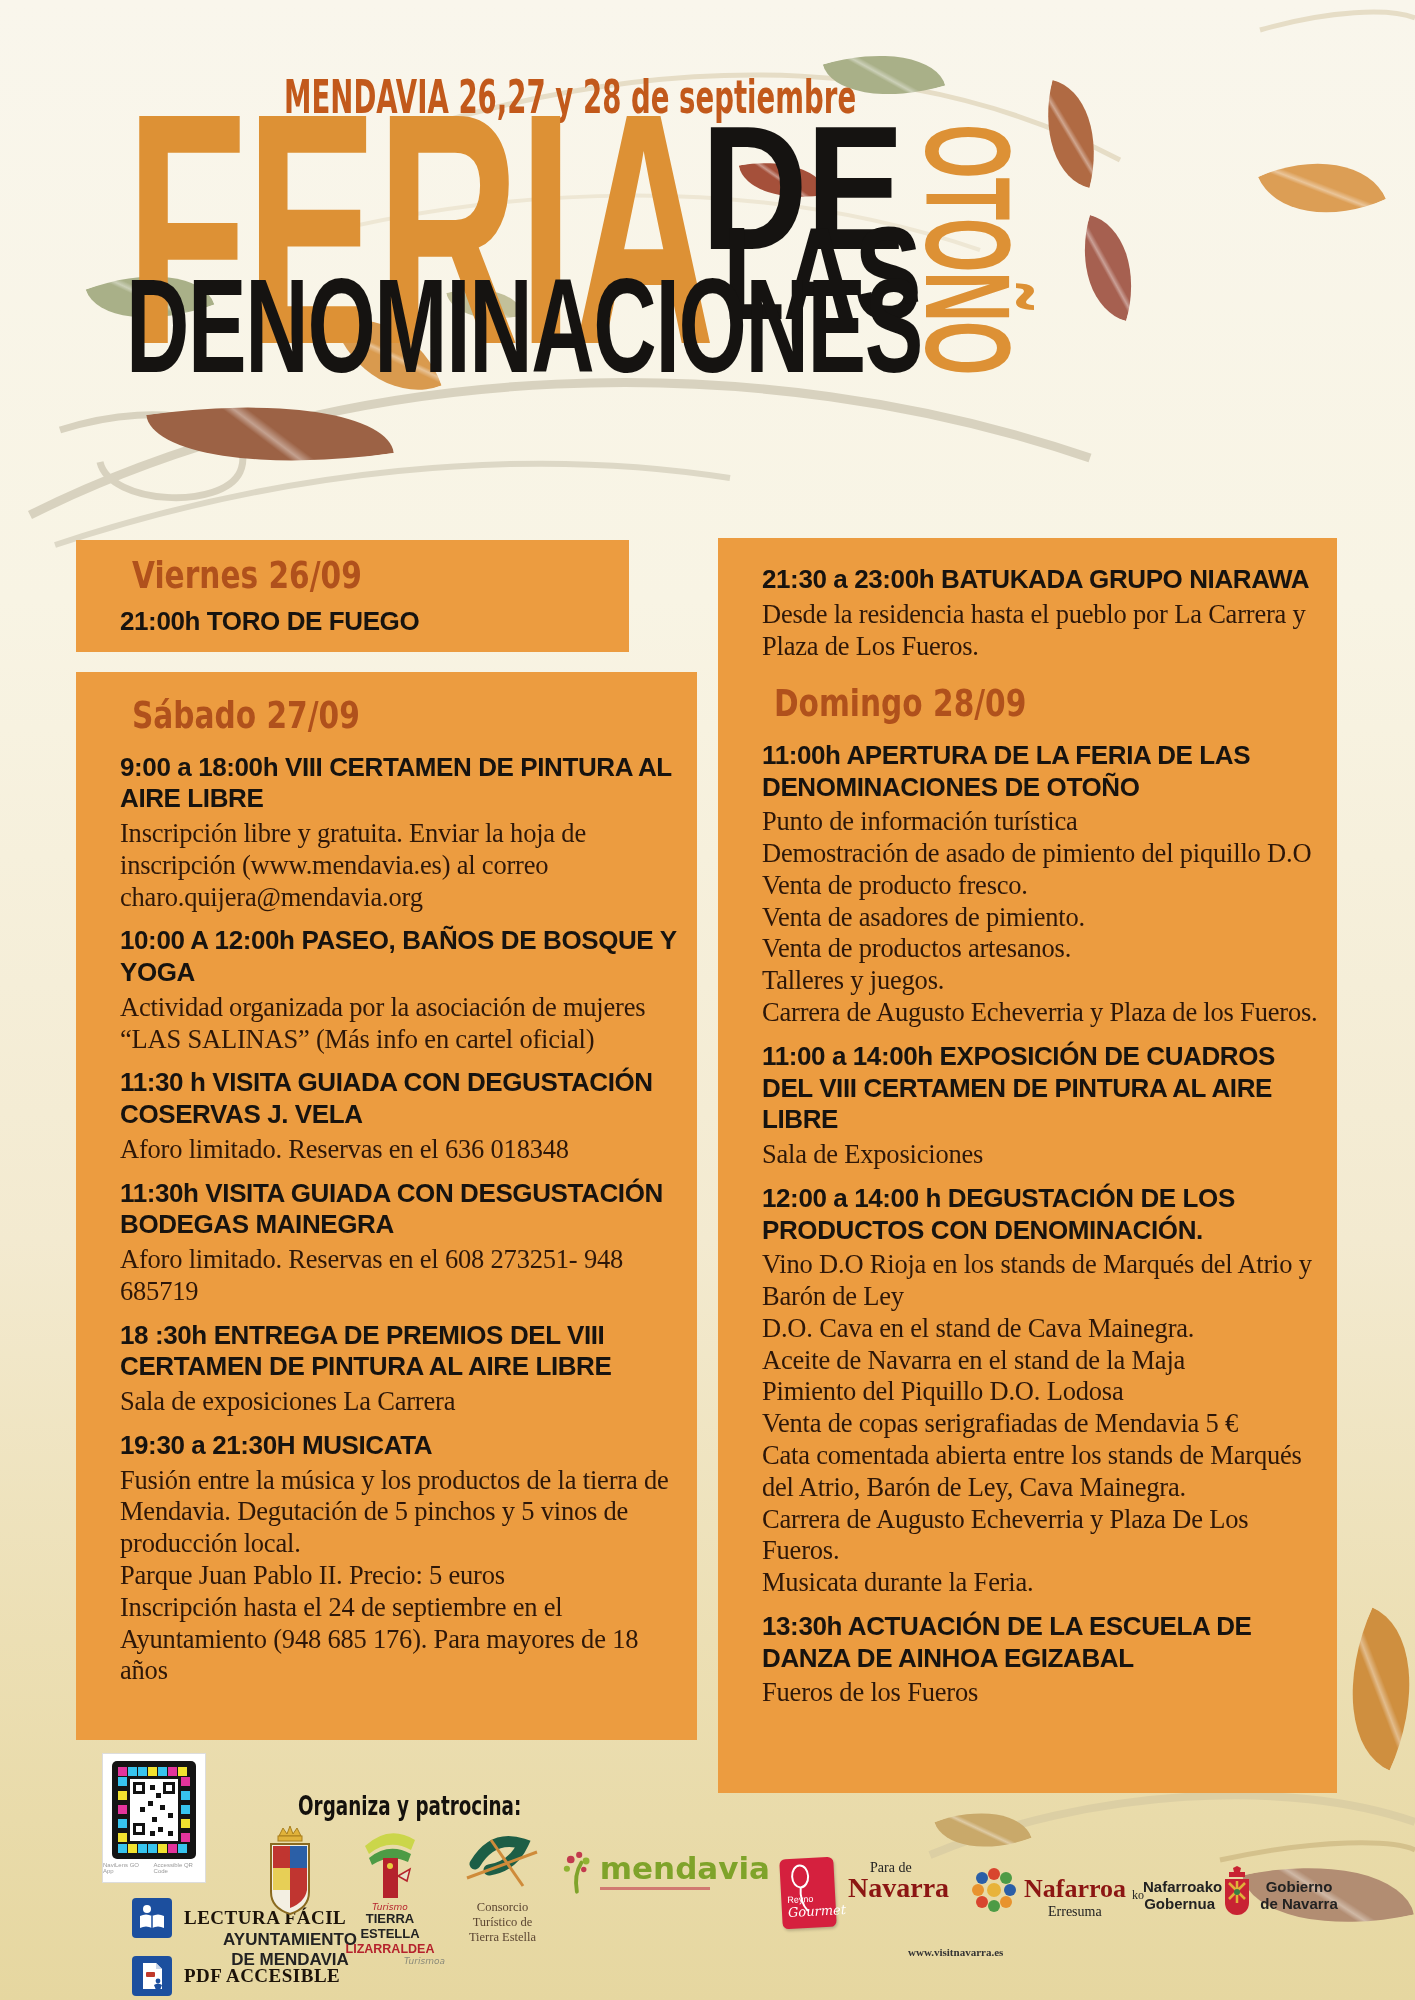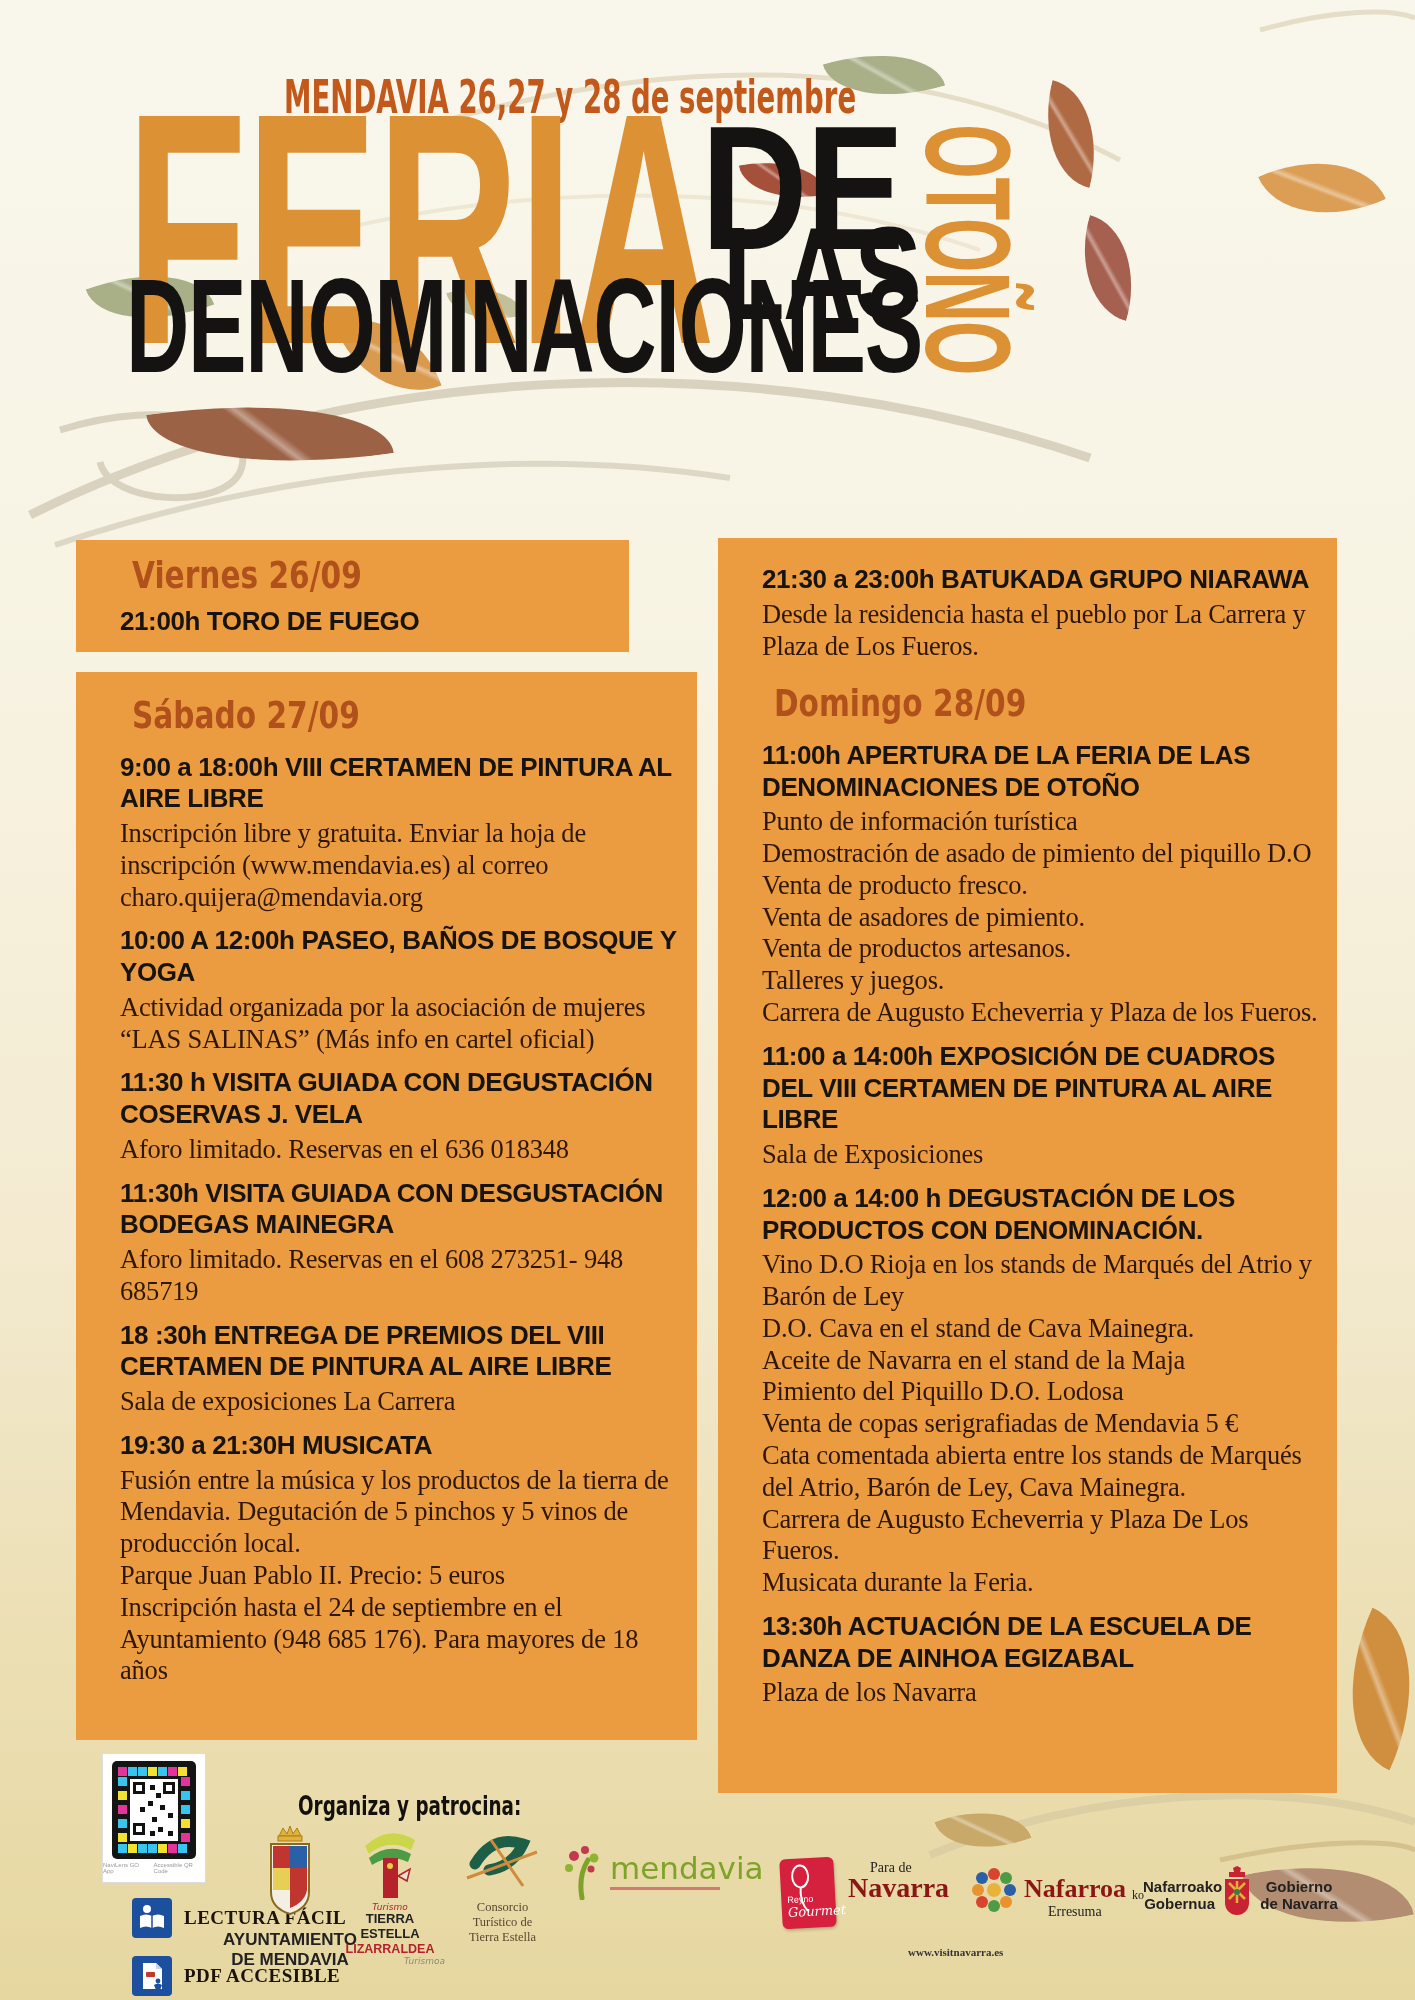--- a/index.html
+++ b/index.html
@@ -153,21 +153,21 @@
         <p>Pimiento del Piquillo D.O. Lodosa</p>
         <p>Venta de copas serigrafiadas de Mendavia 5 €</p>
         <p>Cata comentada abierta entre los stands de Marqués del Atrio, Barón de Ley, Cava Mainegra.</p>
         <p>Carrera de Augusto Echeverria y Plaza De Los Fueros.</p>
         <p>Musicata durante la Feria.</p>
       </div>
     </div>
     <div class="event">
       <h3 class="etitle">13:30h ACTUACIÓN DE LA ESCUELA DE DANZA DE AINHOA EGIZABAL</h3>
       <div class="ebody">
-          <p>Plaza de los Navarra</p>
+          <p>Fueros de los Fueros</p>
         </div>
     </div>
   </section>
 
   <div class="qrcard">
     <svg width="84" height="98" viewBox="0 0 84 98">
       <rect width="84" height="98" rx="5" fill="#141414"></rect>
       <rect x="6" y="6" width="9" height="9" fill="#e3349c"></rect>
         <rect x="16" y="6" width="9" height="9" fill="#37c4ee"></rect>
       <rect x="26" y="6" width="9" height="9" fill="#37c4ee"></rect>
@@ -285,21 +285,21 @@
   <div class="logo" style="left:560px;top:1842px;width:210px;flex-direction:row;align-items:center;gap:6px;">
     <svg width="44" height="58" viewBox="0 0 44 58">
       <path d="M22,56 q-4,-22 6,-38" fill="none" stroke="#7fa32a" stroke-width="5" stroke-linecap="round"></path>
       <circle cx="14" cy="14" r="5" fill="#c23a4e"></circle>
         <circle cx="25" cy="8" r="4" fill="#c23a4e"></circle>
       <circle cx="34" cy="16" r="4.5" fill="#8fb332"></circle>
         <circle cx="9" cy="26" r="4" fill="#8fb332"></circle>
       <circle cx="31" cy="27" r="3.5" fill="#c23a4e"></circle>
     </svg>
     <div>
-      <div style="font-family:'DejaVu Sans',sans-serif;font-weight:normal;font-size:31px;color:#7fa32a;line-height:1;">mendavia</div>
+      <div style="font-family:'DejaVu Sans',sans-serif;font-weight:bold;font-size:31px;color:#7fa32a;line-height:1;">mendavia</div>
       <div style="width:110px;height:3px;background:#c23a4e;opacity:.6;margin-top:3px;"></div>
     </div>
   </div>
 
   <div class="logo" style="left:780px;top:1858px;width:56px;">
     <div style="width:54px;height:70px;background:#d5203e;border-radius:6px;transform:rotate(-3deg);position:relative;box-shadow:1px 2px 3px rgba(0,0,0,.2);">
       <svg width="54" height="70" viewBox="0 0 54 70" style="position:absolute;left:0;top:0;">
         <ellipse cx="20" cy="18" rx="8" ry="11" fill="none" stroke="#fff" stroke-width="2"></ellipse>
         <path d="M20,29 q-2,14 6,24" fill="none" stroke="#fff" stroke-width="2"></path>
       </svg>

